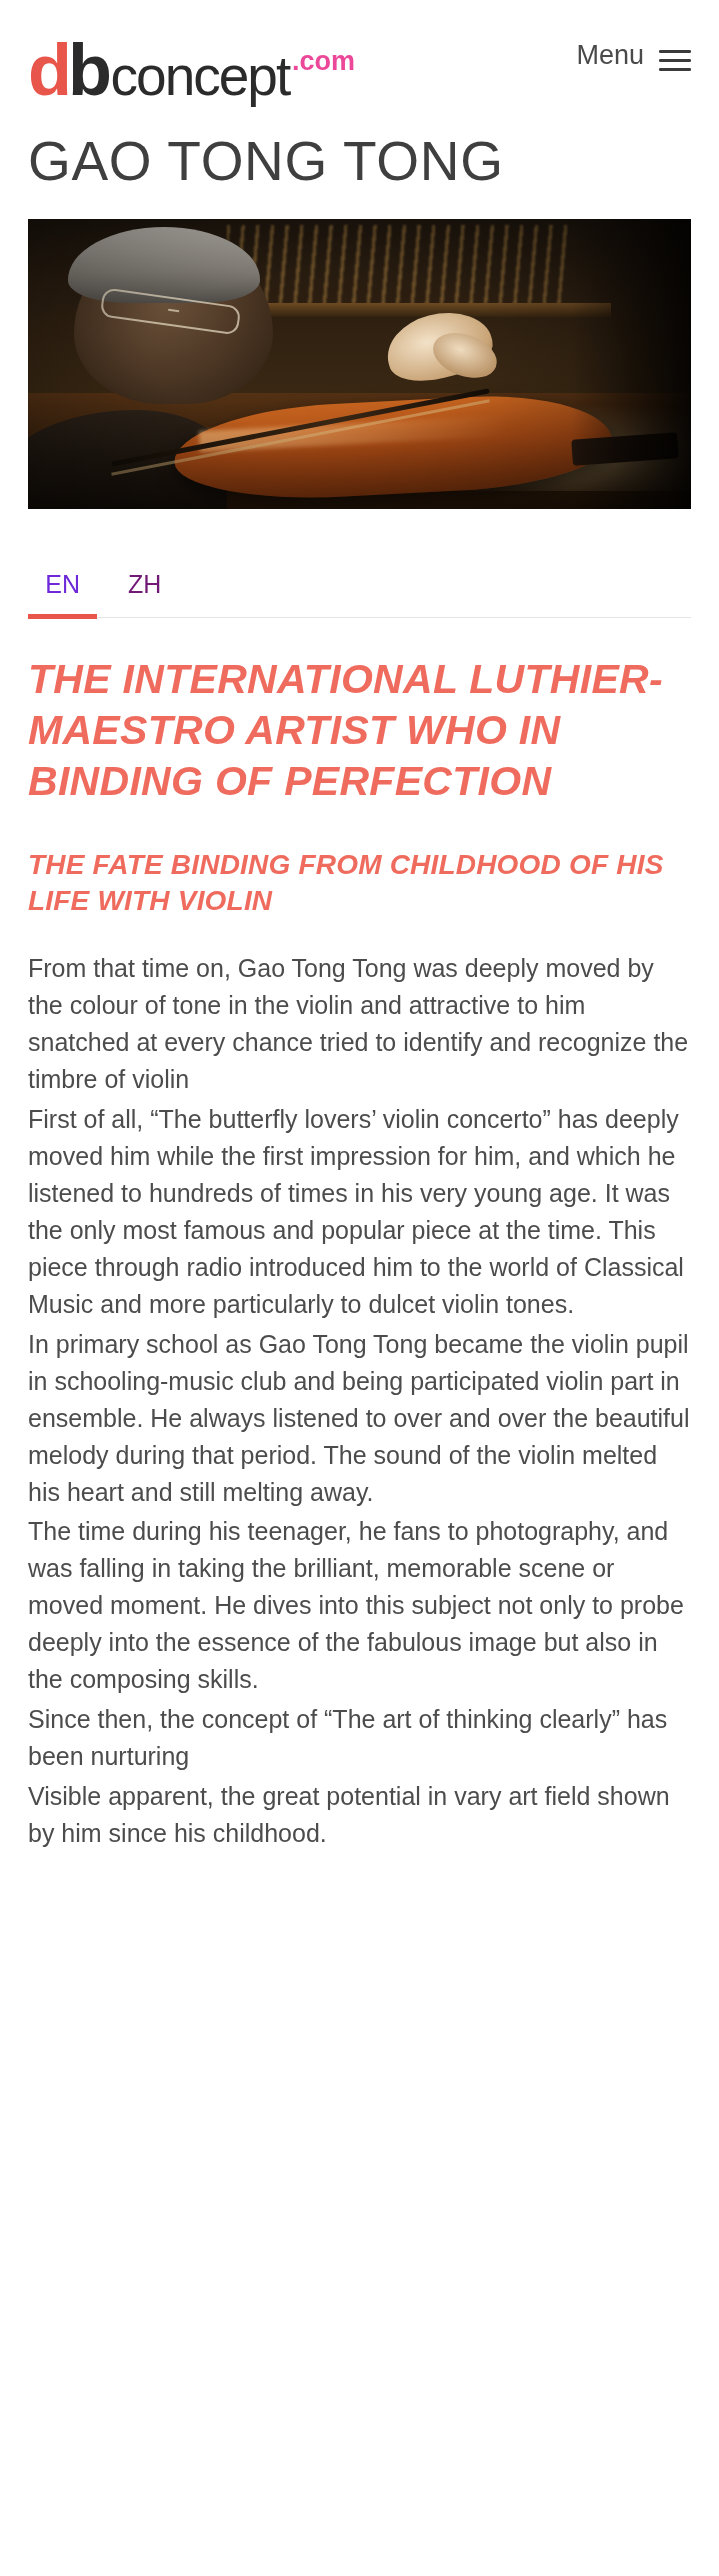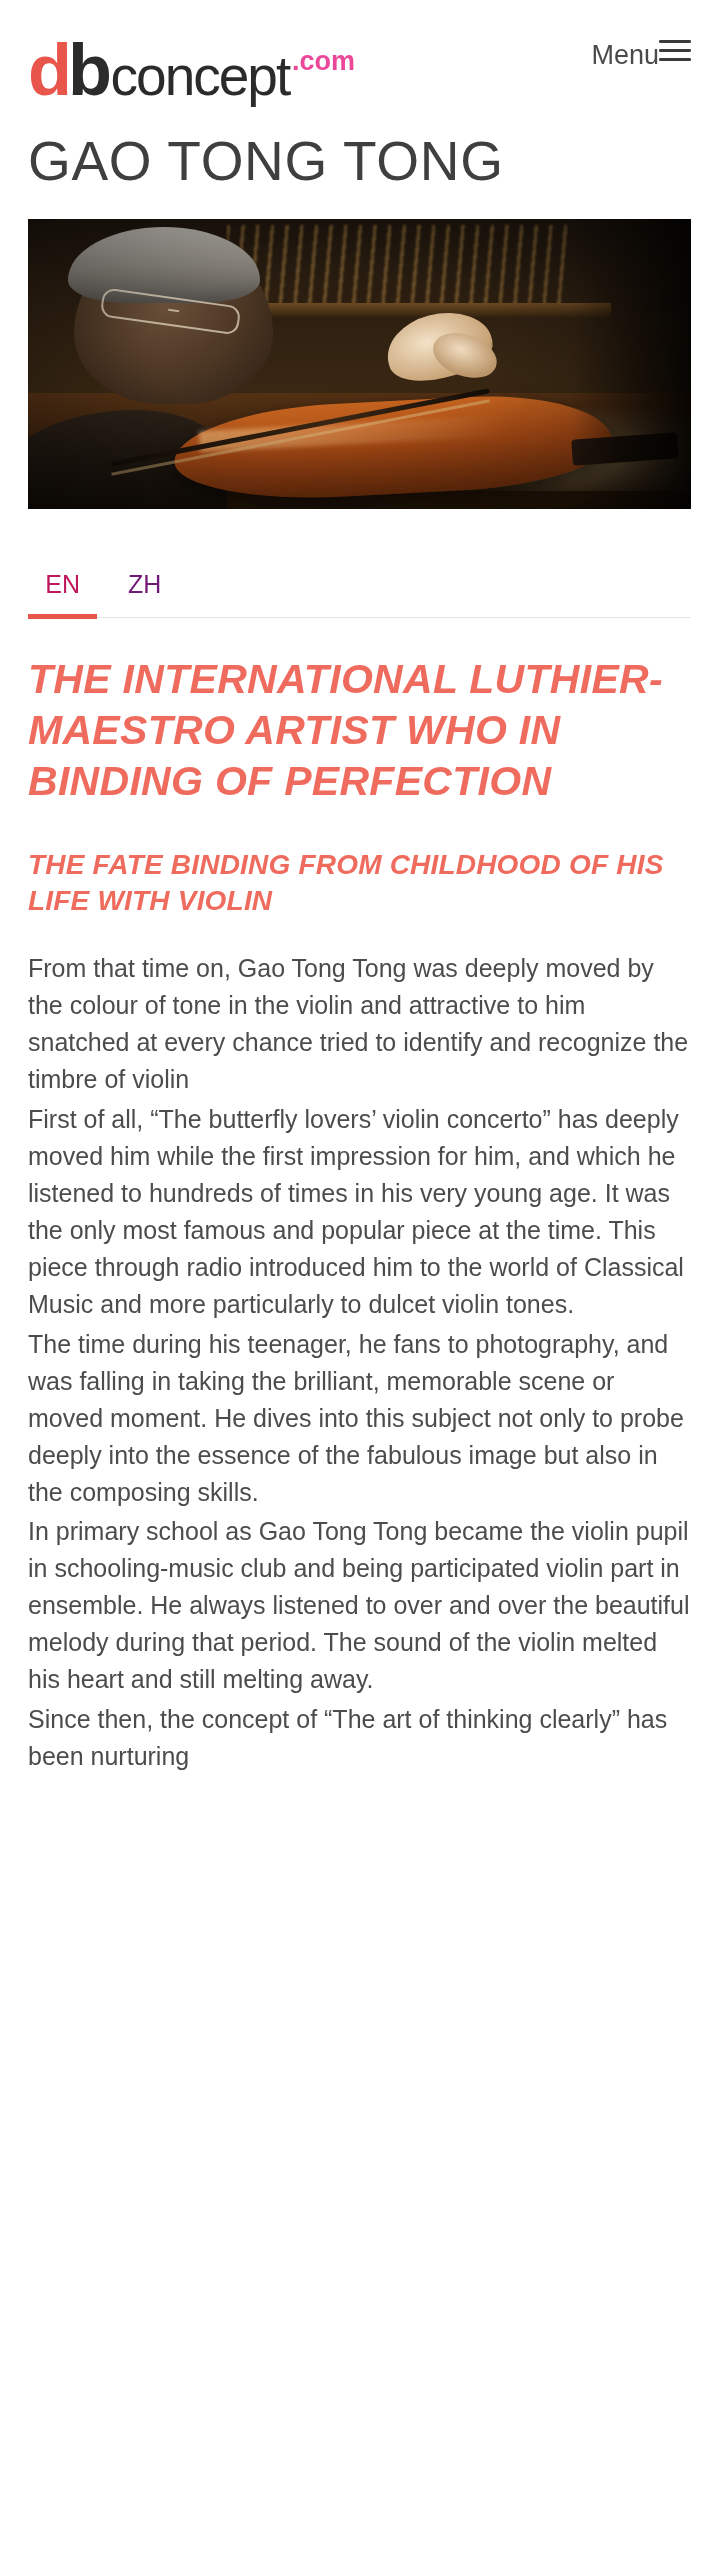--- a/index.html
+++ b/index.html
@@ -58,22 +58,22 @@
   .logo .dotcom {
     font-size: 27px;
     font-weight: bold;
     color: #ec4899;
     margin-left: 2.7px;
     position: relative;
     top: -25px;
   }
   .menu-area {
     display: flex;
-    align-items: flex-start;
-    gap: 0;
+    align-items: flex-end;
+    gap: 15px;
     padding-bottom: 29px;
   }
   .menu-label {
     font-size: 27px;
     color: #4a4a4a;
     font-weight: normal;
   }
   .hamburger {
     display: flex;
     flex-direction: column;
@@ -257,21 +257,21 @@
   .lang-tab {
     font-size: 25px;
     color: #701a75;
     padding: 0 0 17.3px 0;
     margin-right: 48px;
     cursor: pointer;
     position: relative;
   }
   .lang-tab:first-child { margin-left: 17.3px; }
   .lang-tab.active {
-    color: #be185d;
+    color: #6d28d9;
   }
   .lang-tab.active:after {
     content: "";
     position: absolute;
     left: -17.3px; right: -17.3px; bottom: -2px;
     height: 4.7px;
     background: #e8564b;
   }
 
   
@@ -355,19 +355,20 @@
     <div class="lang-tab active">EN</div>
     <div class="lang-tab">ZH</div>
   </div>
 
   <div class="content">
     <h2 class="headline">THE INTERNATIONAL LUTHIER- MAESTRO ARTIST WHO IN BINDING OF PERFECTION</h2>
     <h3 class="subhead">THE FATE BINDING FROM CHILDHOOD OF HIS LIFE WITH VIOLIN</h3>
 
     <p class="para">From that time on, Gao Tong Tong was deeply moved by the colour of tone in the violin and attractive to him snatched at every chance tried to identify and recognize the timbre of violin</p>
     <p class="para">First of all, “The butterfly lovers’ violin concerto” has deeply moved him while the first impression for him, and  which  he  listened to hundreds of times  in his very young age. It was the only most famous and popular piece at the time. This piece through radio introduced him to the world of Classical Music and more particularly to  dulcet violin tones.</p>
+    <p class="para">In primary school as Gao Tong Tong  became the violin pupil in schooling-music club and being participated violin part in ensemble. He always listened to over and over the beautiful melody during that period. The sound of the violin melted his heart and still melting away.</p>
     <p class="para">The time during his teenager, he fans to photography, and was falling in taking the brilliant, memorable scene or moved moment. He dives into this subject not only to probe deeply into the essence of the fabulous image but also in the composing skills.</p>
-    <p class="para">In primary school as Gao Tong Tong  became the violin pupil in schooling-music club and being participated violin part in ensemble. He always listened to over and over the beautiful melody during that period. The sound of the violin melted his heart and still melting away.</p>
     <p class="para">Since then, the concept of “The art of thinking clearly” has been nurturing</p>
+    <p class="para">Visible apparent, the great potential in vary art field shown by him since his childhood.</p>
   </div>
 
 </div>
 
 
 </body></html>

